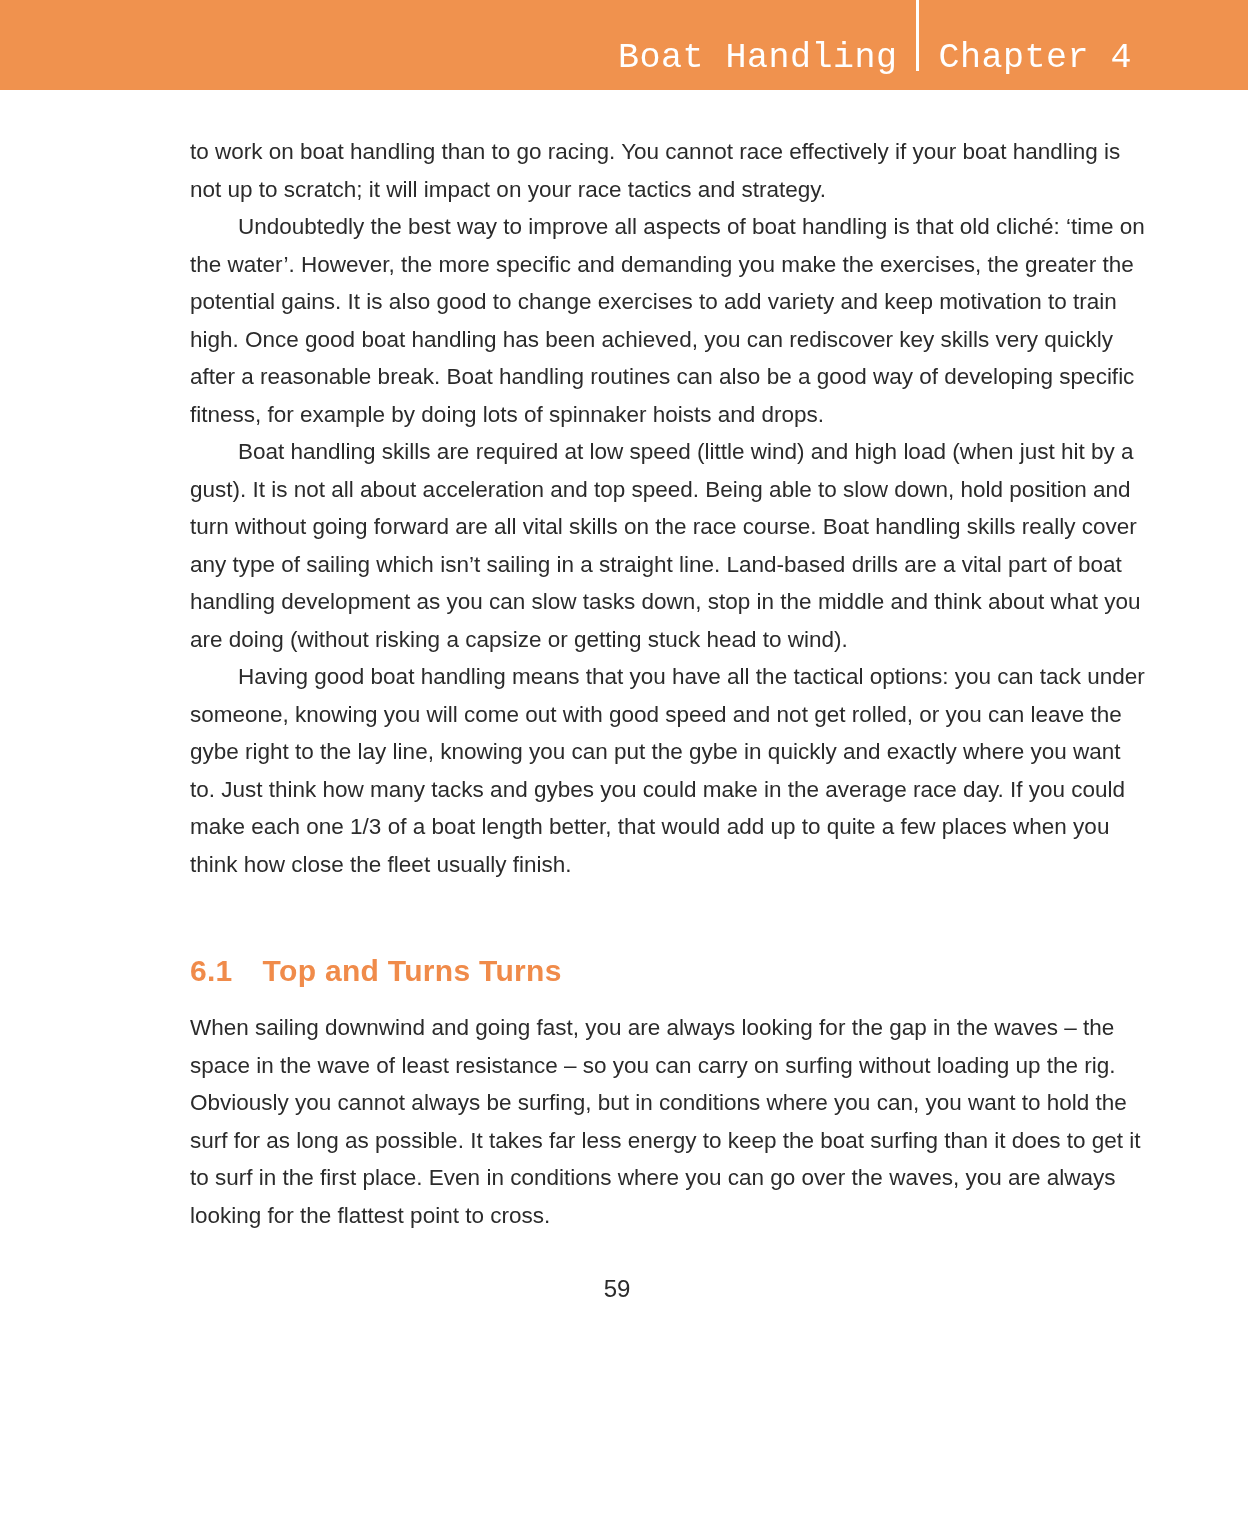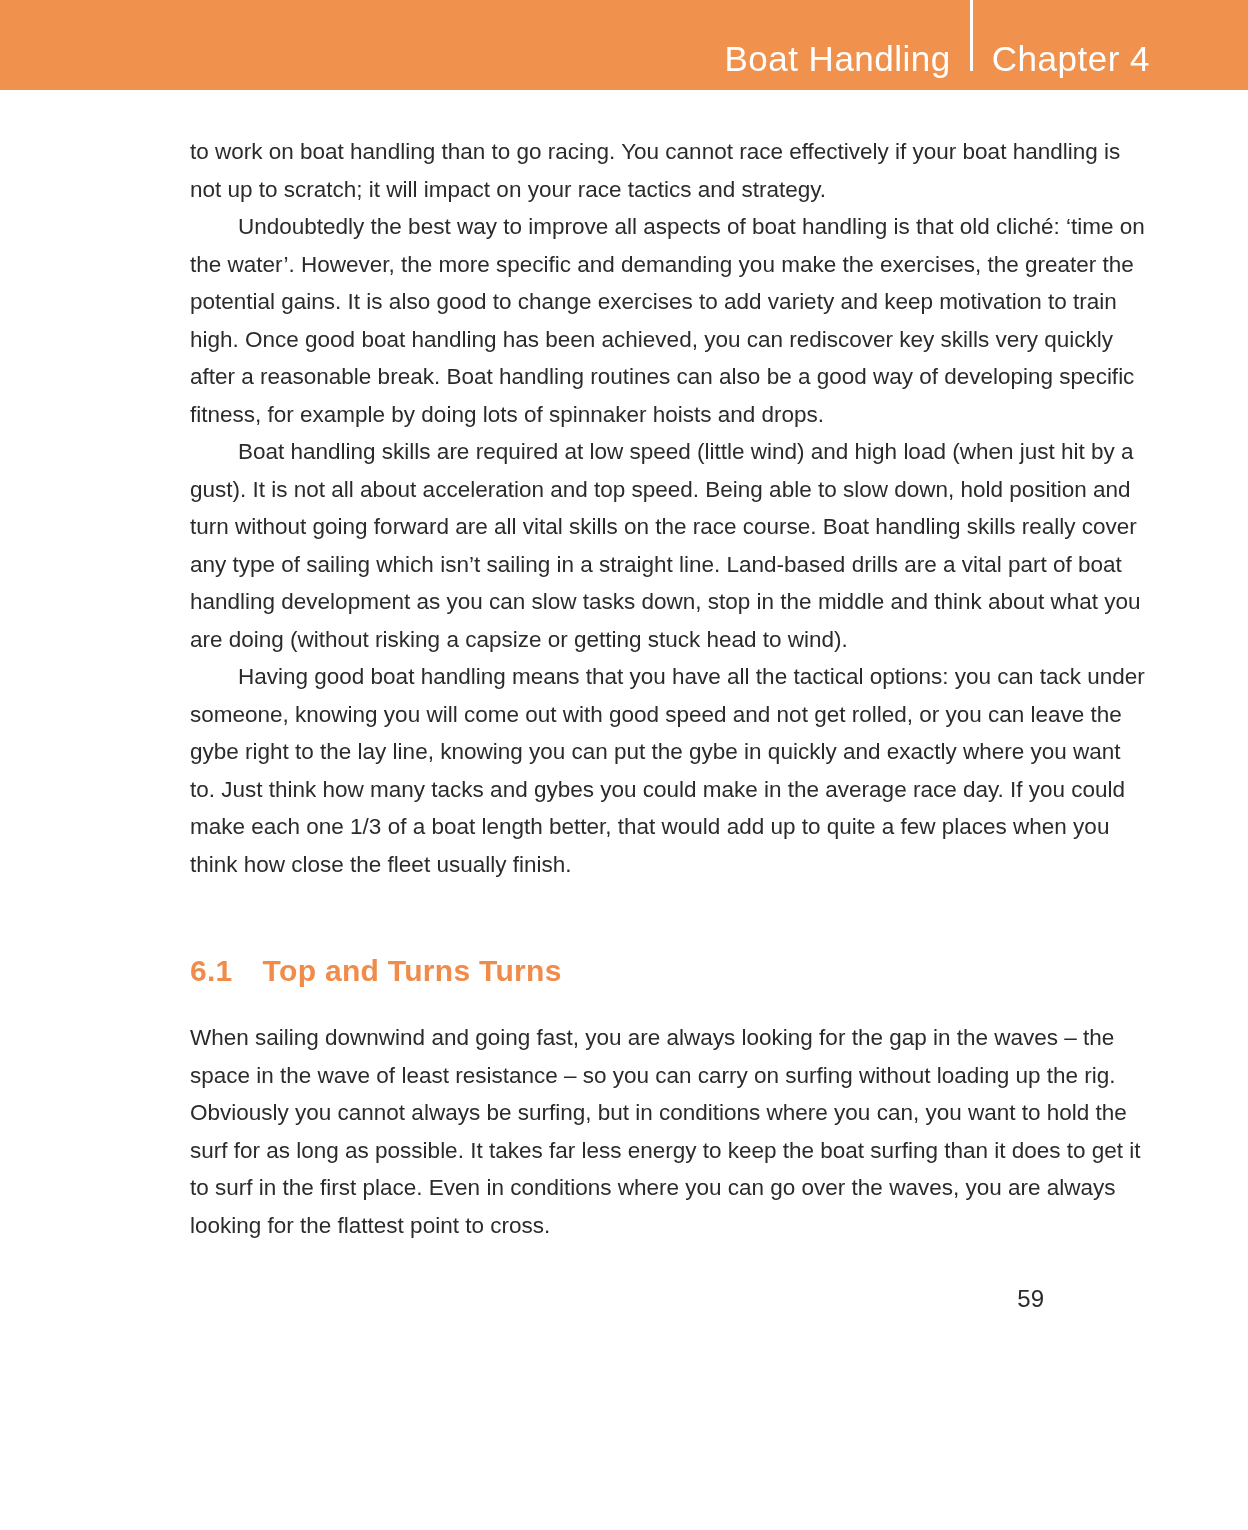--- a/index.html
+++ b/index.html
@@ -19,28 +19,29 @@
   
   .banner {
     position: relative;
     width: 100%;
     height: 90px;
     background: #F0924E;
   }
   .banner-content {
     position: absolute;
     top: 0;
-    right: 98px;
+    right: 116px;
     height: 90px;
     display: flex;
     align-items: flex-end;
     color: #ffffff;
     font-size: 35px;
     font-weight: 300;
     letter-spacing: 0.5px;
+    font-family: Liberation Mono, monospace;
   }
   .banner-content .head-label {
     line-height: 1;
     padding-bottom: 14px;
     white-space: nowrap;
   }
   .head-divider {
     width: 3px;
     height: 71px;
     background: #ffffff;
@@ -59,33 +60,33 @@
     text-align: left;
   }
   .page-body p { margin: 0; }
   .page-body p.indent { text-indent: 48px; }
 
   
   .section-heading {
     display: flex;
     gap: 30px;
     margin-top: 70px;
-    margin-bottom: 30px;
+    margin-bottom: 20px;
     color: #F08B4A;
     font-size: 30px;
     font-weight: bold;
     line-height: 36px;
     letter-spacing: 0.3px;
   }
 
   
   .page-footer {
     margin-top: 36px;
     margin-right: 106px;
-    text-align: right;
+    text-align: center;
     font-size: 24px;
     color: #2B2B2B;
   }
 </style>
 </head>
 <body>
 
 <div class="page">
 
   <div class="banner">

